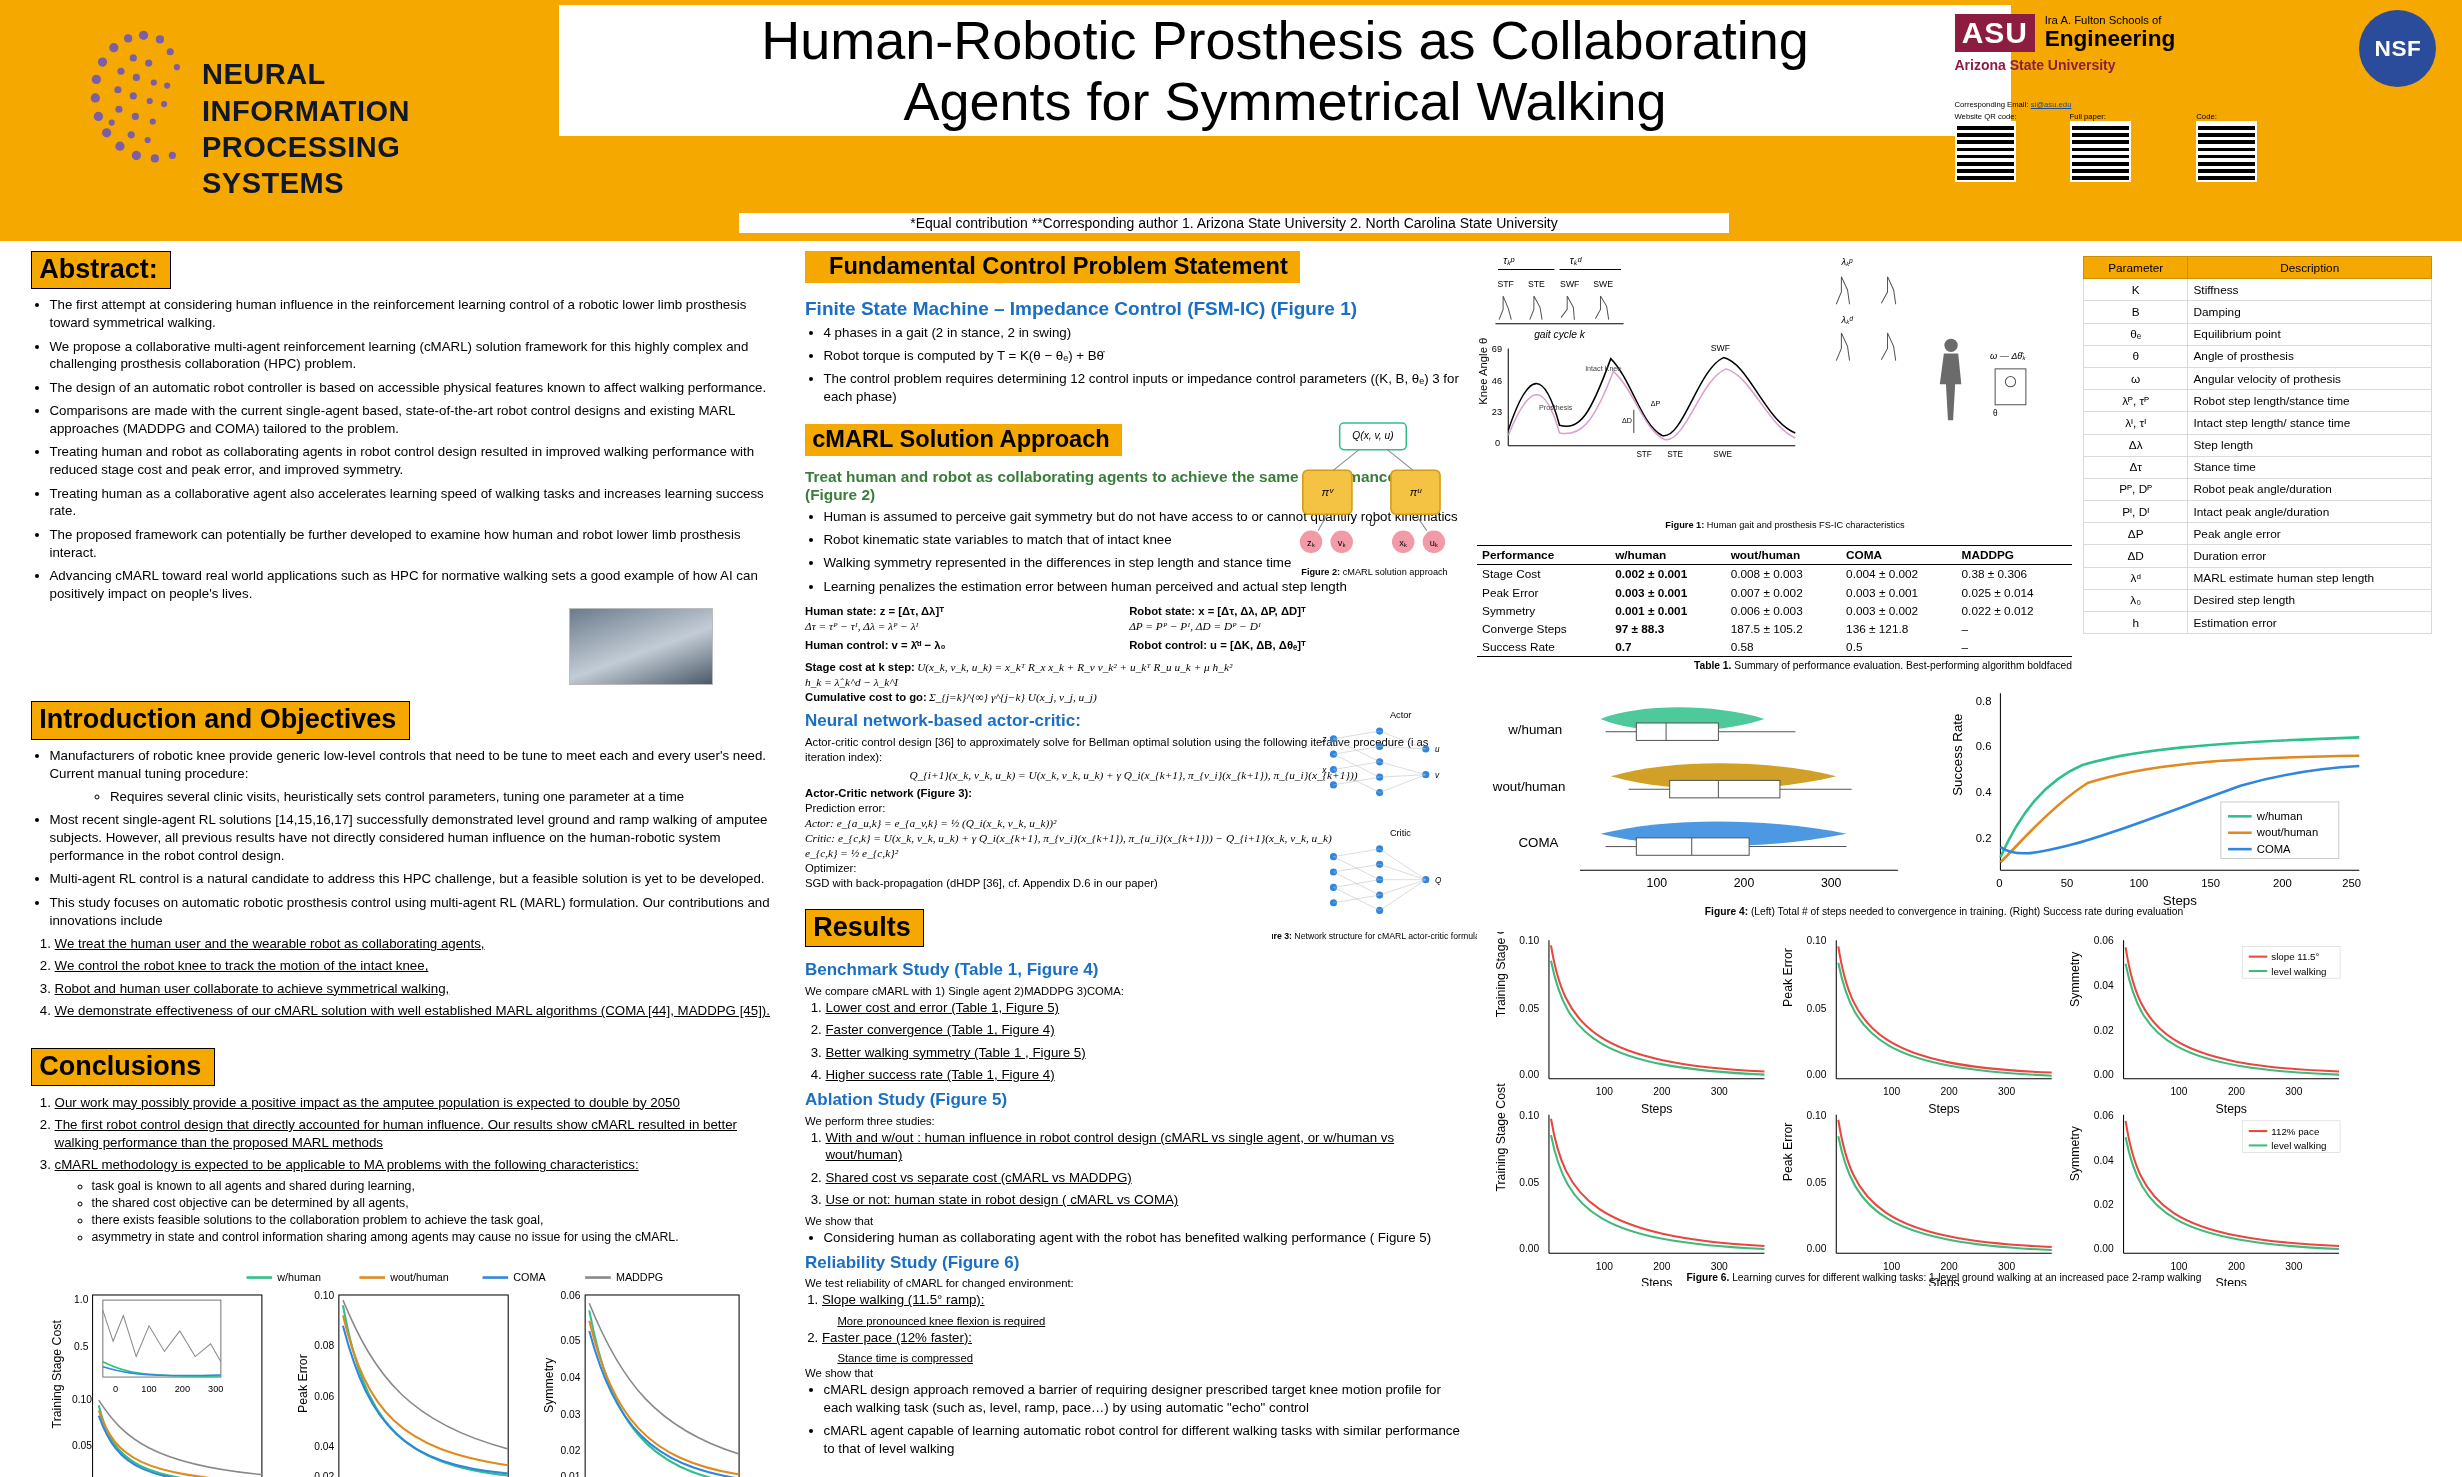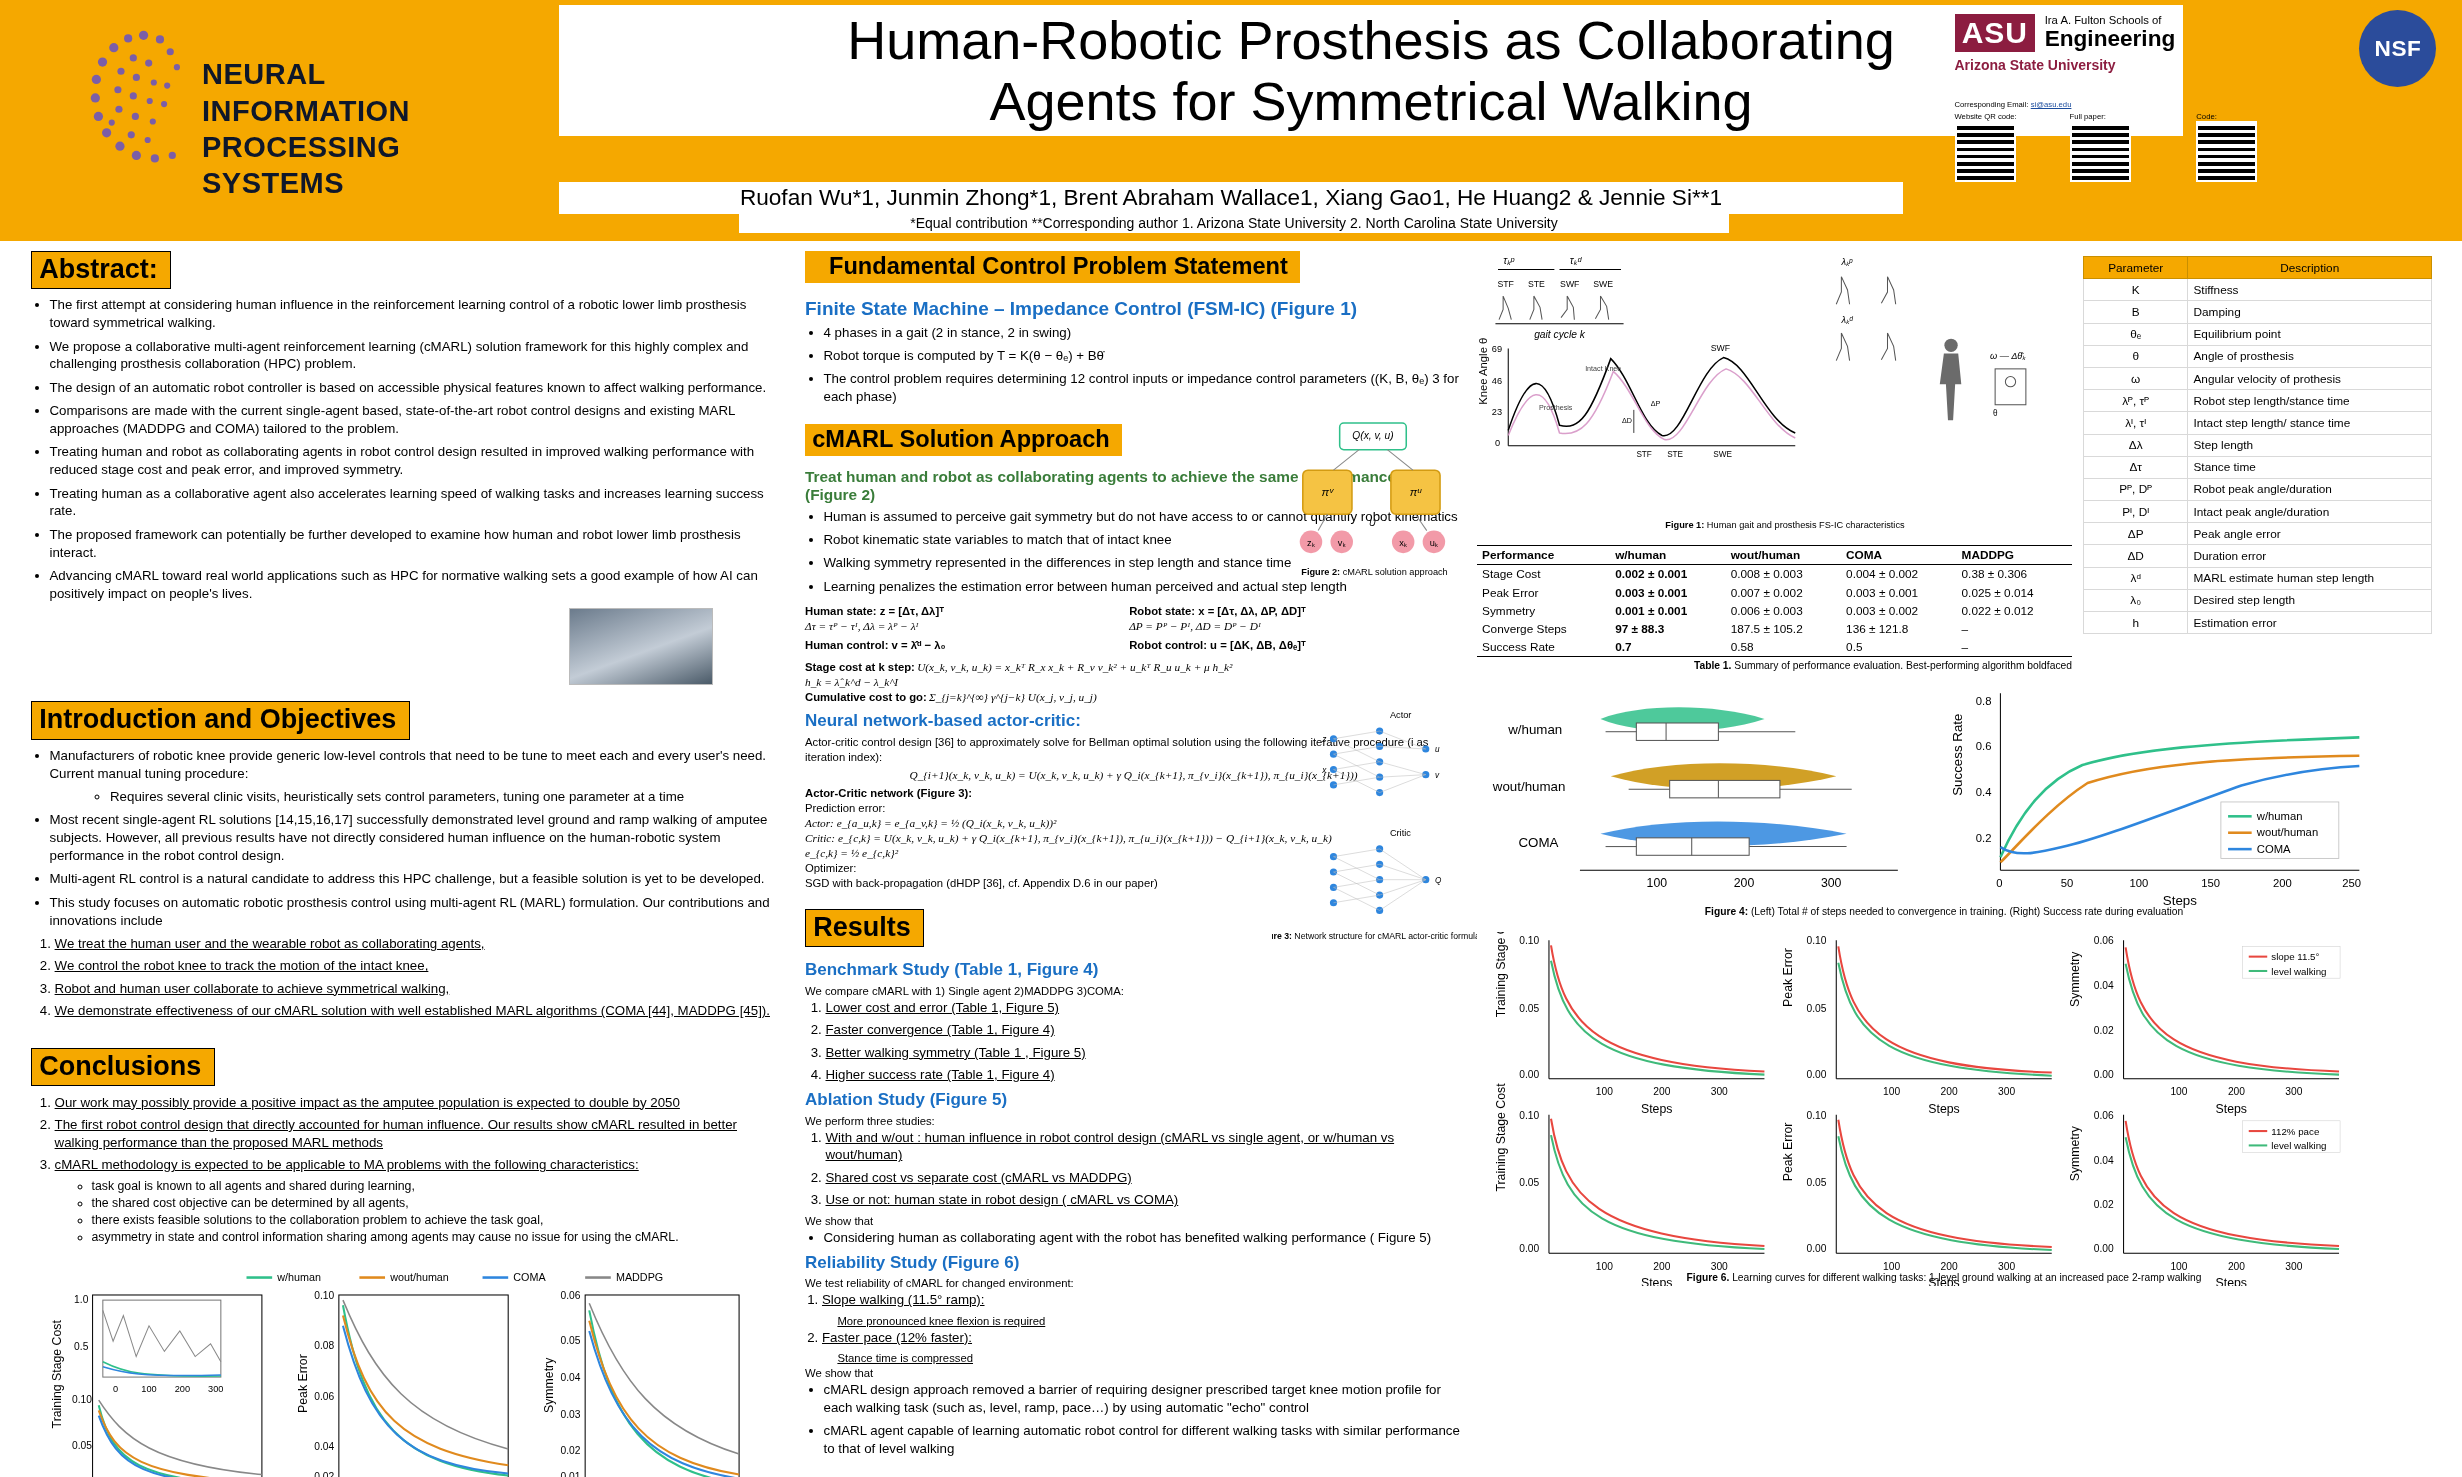--- a/index.html
+++ b/index.html
@@ -20,21 +20,21 @@
   .nips-logo {
     position:absolute; left:56px; top:15.4px; width:462px; height:169px;
   }
   .nips-dots { position:absolute; left:26px; top:10.3px; width:118px; height:149px; }
   .nips-text {
     position:absolute; left:146px; top:41px; width:333px;
     color:#0f172a; font-size:29px; font-weight:bold; line-height:1.25;
     letter-spacing:0.5px;
   }
   .title-box {
-    position:absolute; left:559px; top:5.1px; width:1624px; background:#fff;
+    position:absolute; left:559px; top:5.1px; width:1452px; background:#fff;
     padding:5.1px 10.3px; text-align:center;
   }
   .title-box .t { font-size:54px; line-height:1.12; color:#000; }
   .authors {
     position:absolute; left:559px; top:182px; width:1344px; background:#fff;
     text-align:center; font-size:22.6px; padding:3.1px 0;
   }
   .affil {
     position:absolute; left:739px; top:213px; width:990px; background:#fff;
     text-align:center; font-size:14px; padding:2.1px 0;
@@ -155,21 +155,20 @@
         </g>
       </svg>
       <div class="nips-text">NEURAL INFORMATION PROCESSING SYSTEMS</div>
     </div>
 
     <div class="title-box">
       <div class="t">Human-Robotic Prosthesis as Collaborating</div>
       <div class="t">Agents for Symmetrical Walking</div>
     </div>
 
-    <div class="authors">Ruofan Wu*1, Junmin Zhong*1, Brent Abraham Wallace1, Xiang Gao1, He Huang2 &amp; Jennie Si**1</div>
     <div class="affil">*Equal contribution **Corresponding author 1. Arizona State University 2. North Carolina State University</div>
 
     <div class="logos">
       <div class="asu-lockup">
         <span class="asu-mark">ASU</span>
         <span class="asu-eng">
           <span class="l1">Ira A. Fulton Schools of</span><br>
           <span class="l2">Engineering</span>
         </span>
         <div class="asu-sub">Arizona State University</div>

